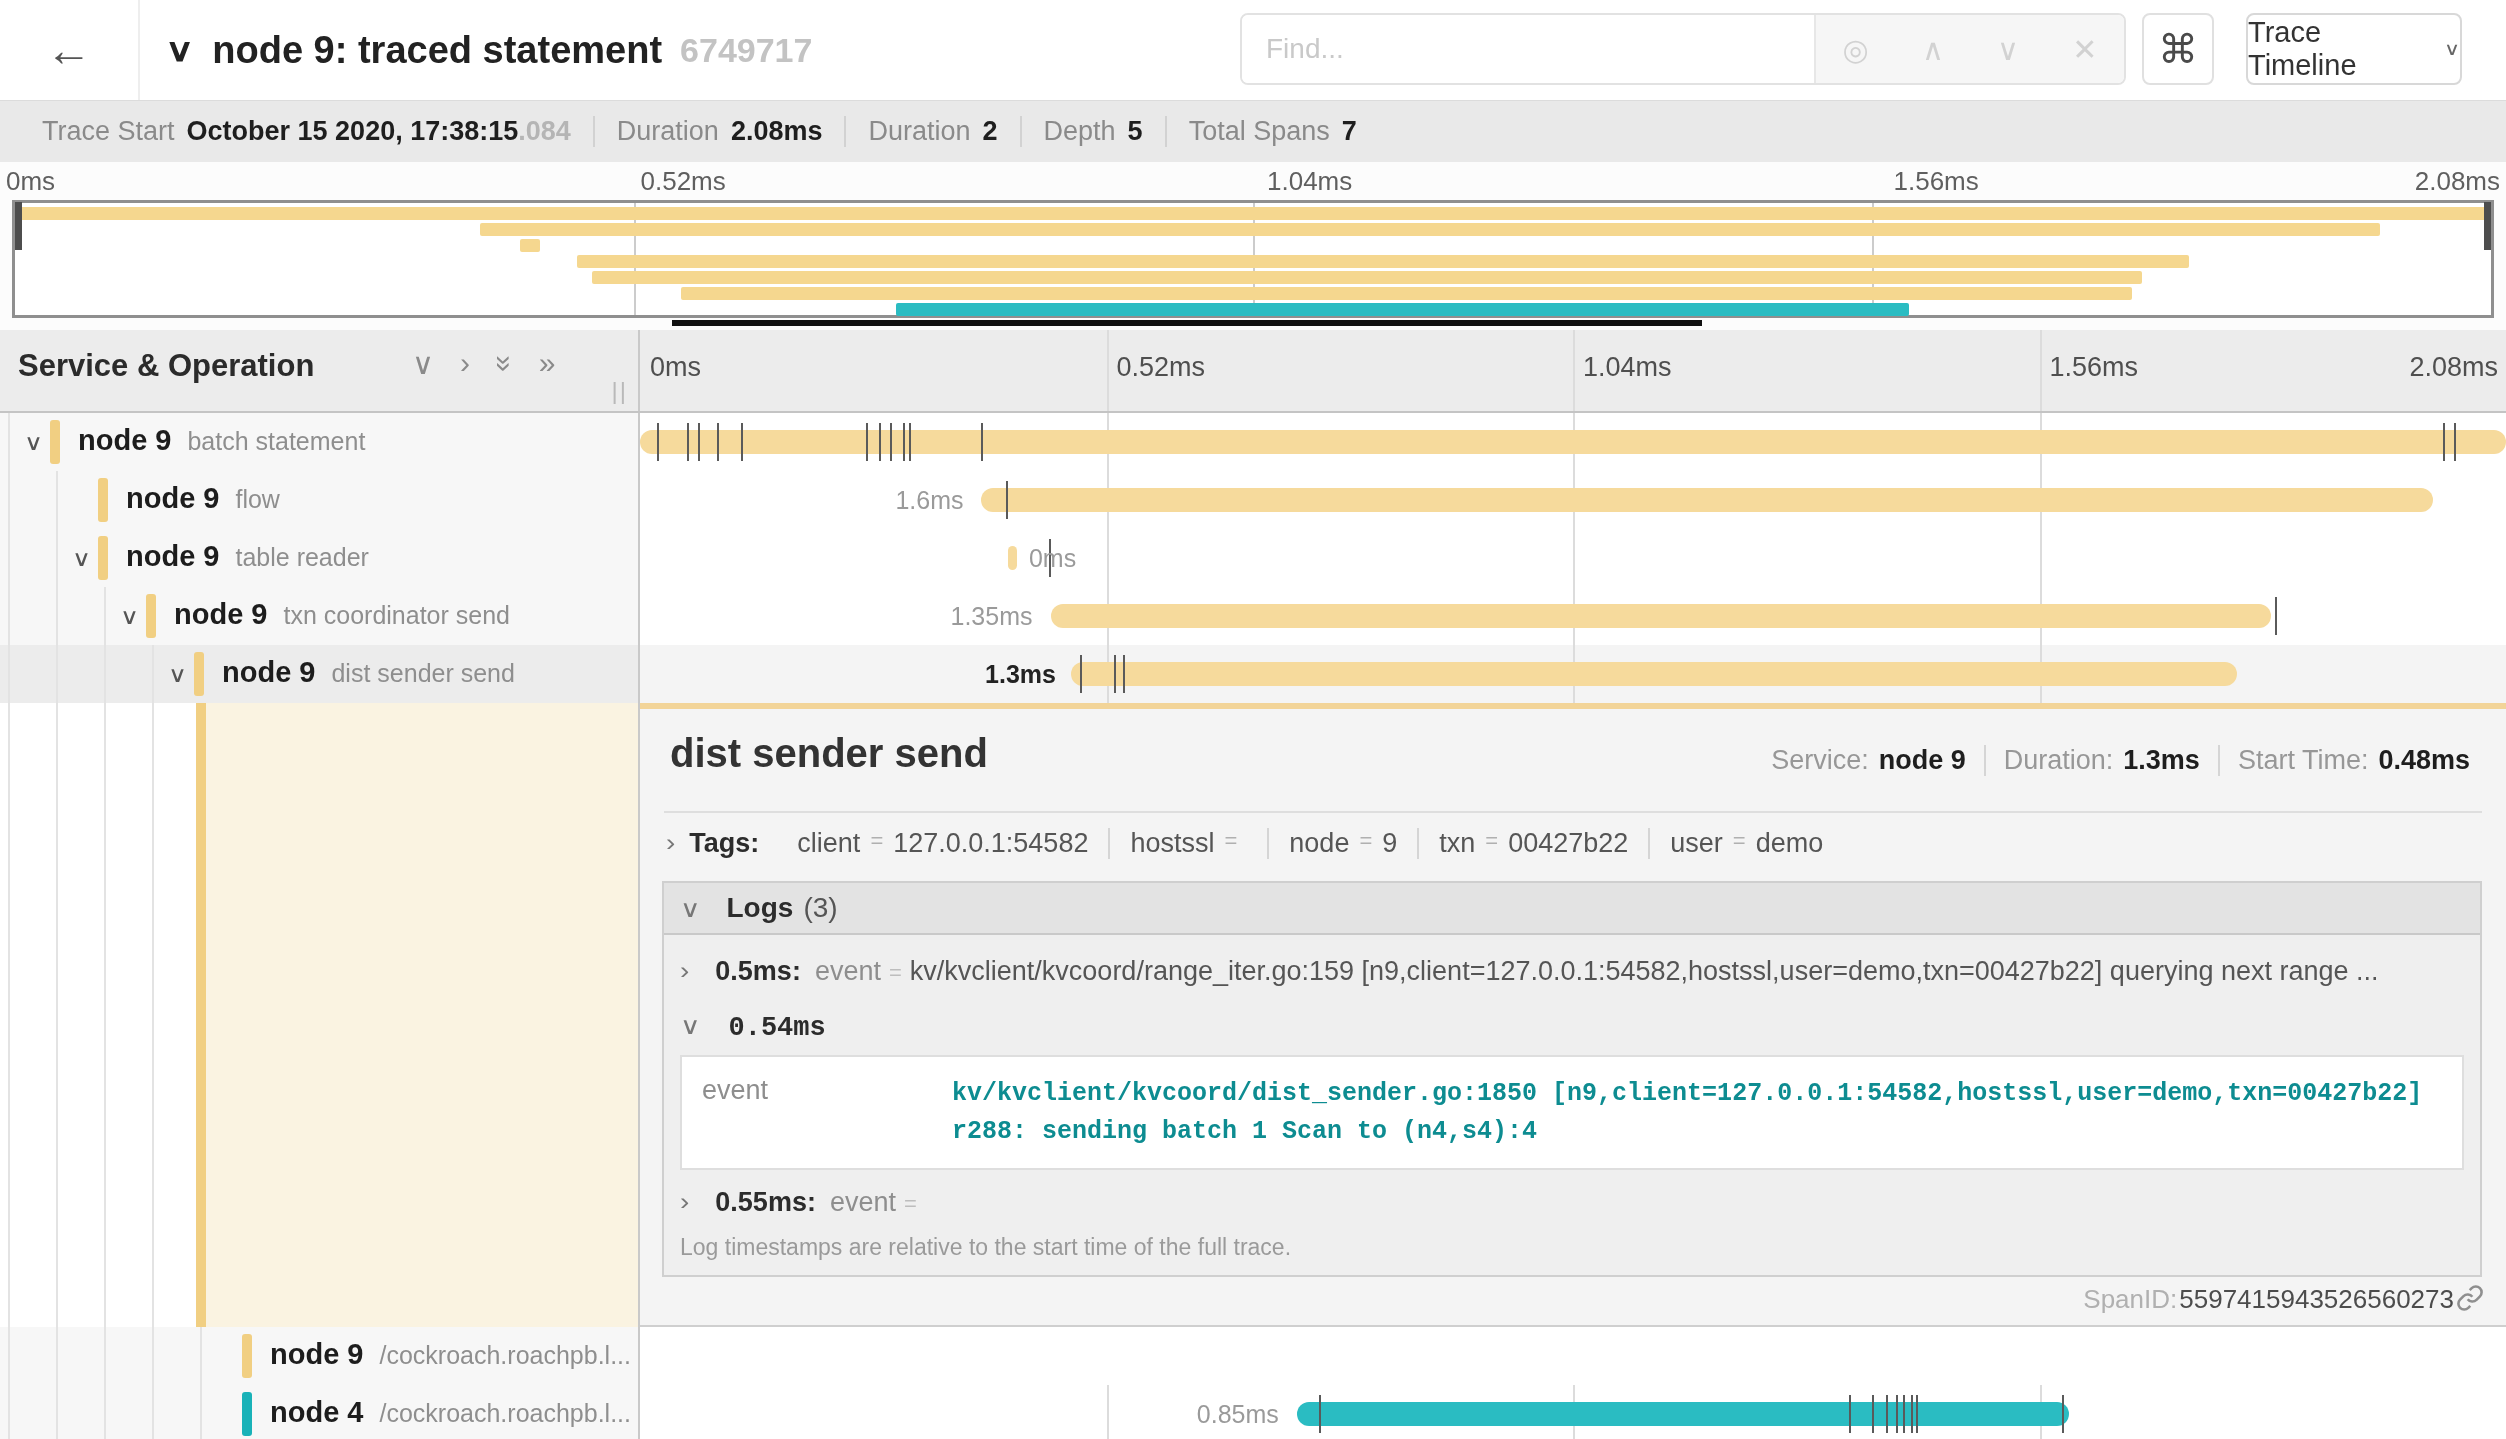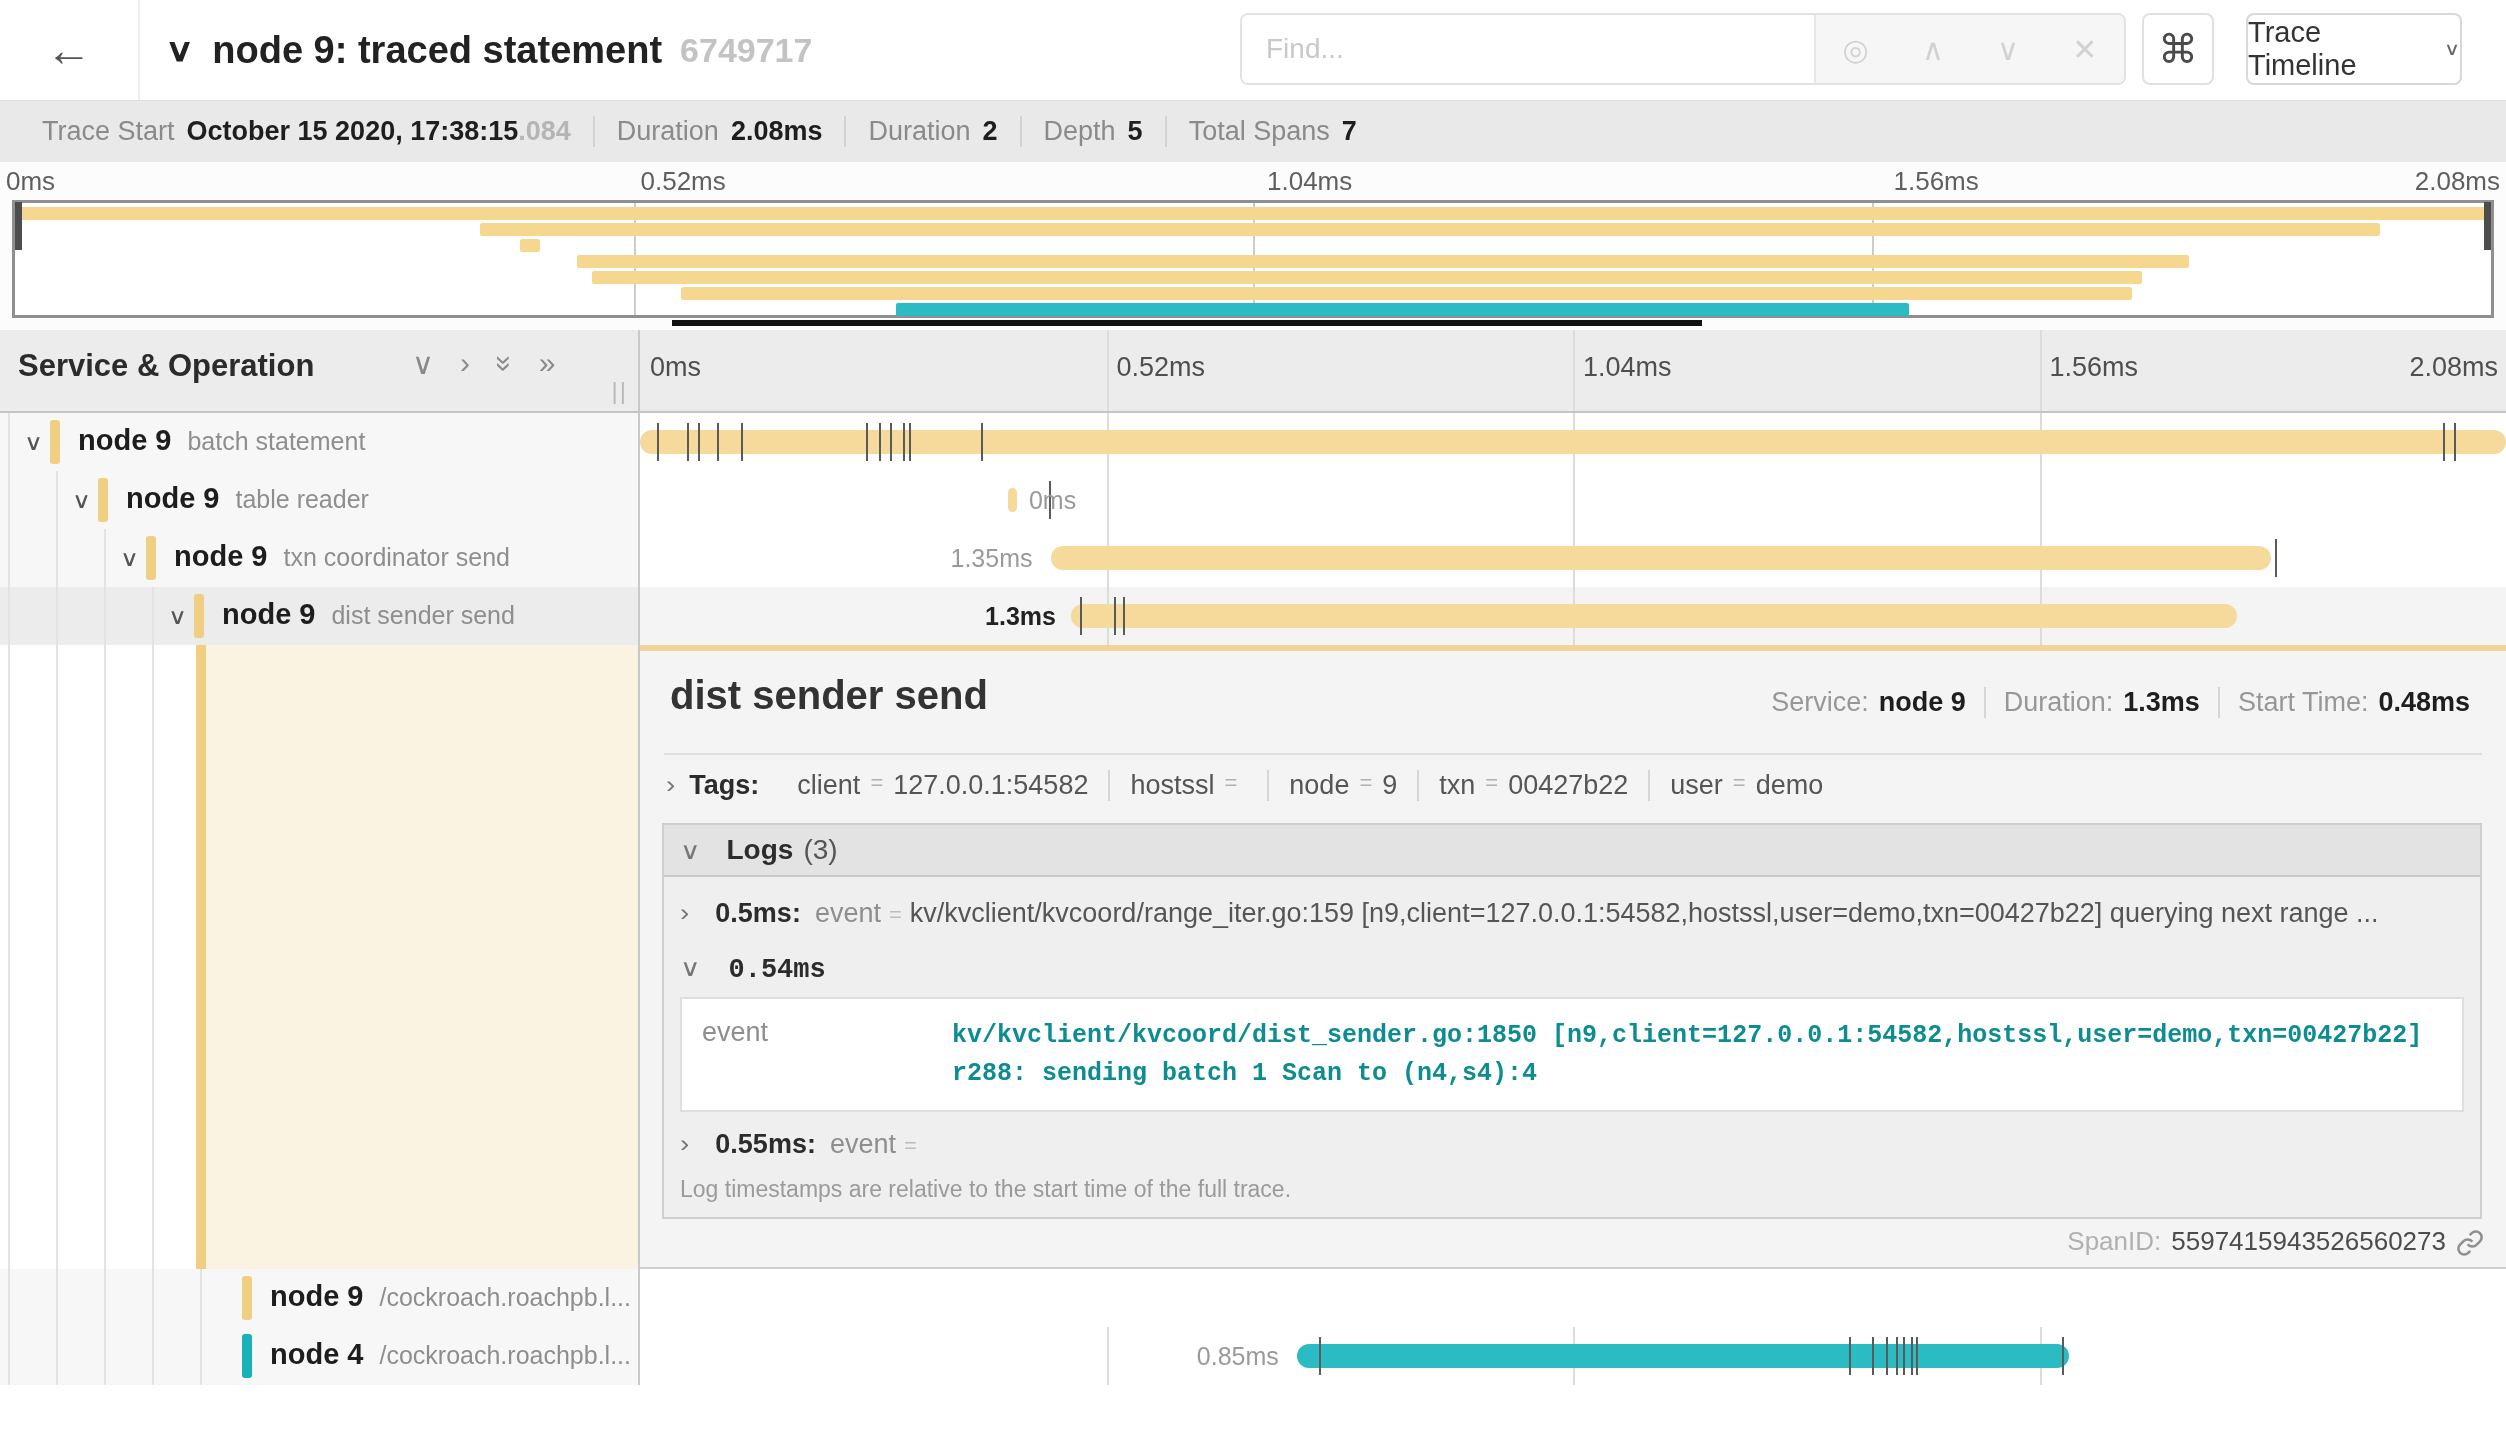--- a/index.html
+++ b/index.html
@@ -105,21 +105,21 @@
   .logrow .leq { color:#bdbdbd; margin:0 8px; font-size:22px; }
   .logrow .ltext { color:#555; white-space:nowrap; overflow:hidden; text-overflow:ellipsis; flex:1; }
   .log-exp-hdr { display:flex; align-items:baseline; padding:16px 16px 10px 16px; font-size:27px; cursor:pointer; }
   .log-exp-hdr .ltime { font-weight:700; color:#2c2c2c; margin-left:12px;font-family:Liberation Mono, monospace; }
   .log-exp-hdr .d-caret { margin-right:16px; }
   .eventbox { margin:2px 16px 6px 16px; background:#fff; border:2px solid #dedede; display:flex; padding:18px 20px; }
   .eventbox .ekey { width:250px; color:#8e8e8e; font-size:27px; }
   .eventbox .eval { flex:1; font-family:"Liberation Mono","DejaVu Sans Mono",monospace; font-size:25px; line-height:1.5;
                     color:#0d8c91; font-weight:700; word-break:break-all; max-width:1480px; }
   .logs-foot { padding:10px 0 0 16px; font-size:23px; color:#9a9a9a; }
-  .d-spanid { position:absolute; right:22px; bottom:10px; display:flex; align-items:flex-end; gap:10px; font-size:26px; }
+  .d-spanid { position:absolute; right:22px; bottom:10px; display:flex; align-items:flex-start; gap:2px; font-size:26px; }
   .d-spanid .sl { color:#b0b0b0; }
   .d-spanid .sv { color:#4c4c4c; }
   .linkicon { width:28px; height:28px; stroke:#8f8f8f; fill:none; stroke-width:2.2; cursor:pointer; }
 </style>
 </head>
 <body>
 
 <div class="app">
 
   <div class="topbar">
@@ -239,20 +239,36 @@
             <div class="tickmark" style="left: 4.1%;"></div>
             <div class="tickmark" style="left: 5.4%;"></div>
             <div class="tickmark" style="left: 12.1%;"></div>
             <div class="tickmark" style="left: 12.8%;"></div>
             <div class="tickmark" style="left: 13.4%;"></div>
             <div class="tickmark" style="left: 14.1%;"></div>
             <div class="tickmark" style="left: 14.4%;"></div>
             <div class="tickmark" style="left: 18.3%;"></div>
             <div class="tickmark" style="left: 96.6%;"></div>
             <div class="tickmark" style="left: 97.2%;"></div>
+          </div>
+        </div>
+        <div class="srow">
+          <div class="lcell">
+            <div class="guide" style="left: 8px;"></div>
+            <div class="guide" style="left: 56px;"></div>
+            <div class="chip" style="left: 98px; background: rgb(241, 207, 130);"></div>
+            <span class="svc" style="left: 126px;">node 9<span class="op">flow</span></span>
+          </div>
+          <div class="rcell">
+            <div class="gl" style="left: 25%;"></div>
+            <div class="gl" style="left: 50%;"></div>
+            <div class="gl" style="left: 75%;"></div>
+            <div class="bar" style="left: 18.3%; width: 77.8%; background: rgb(246, 218, 156);"></div>
+            <div class="tickmark" style="left: 19.6%;"></div>
+            <span class="dur-label" style="left: calc(18.3% - 86px);">1.6ms</span>
           </div>
         </div>
         <div class="srow">
           <div class="lcell">
             <div class="guide" style="left: 8px;"></div>
             <div class="guide" style="left: 56px;"></div>
             <span class="expander" style="left: 72px;">∨</span>
             <div class="chip" style="left: 98px; background: rgb(241, 207, 130);"></div>
             <span class="svc" style="left: 126px;">node 9<span class="op">table reader</span></span>
           </div>

